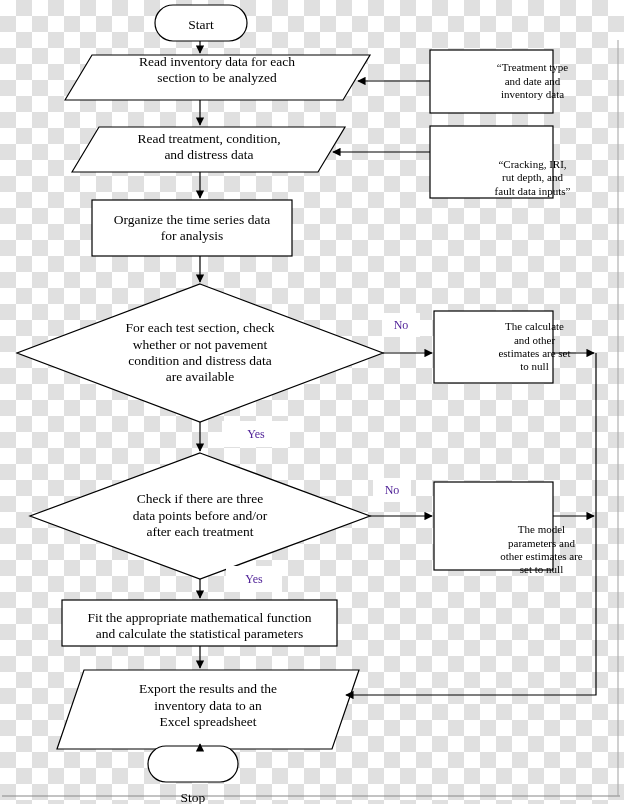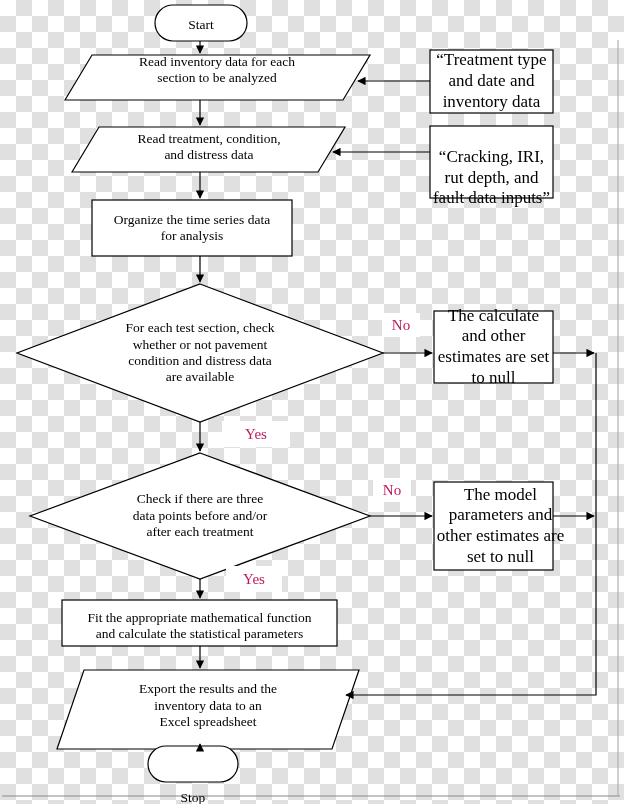--- a/index.html
+++ b/index.html
@@ -36,26 +36,26 @@
     display: flex;
     align-items: center;
     justify-content: center;
     text-align: center;
     color: #000000;
     line-height: 1.22;
     pointer-events: none;
     white-space: pre-line;
   }
   .t15 { font-size: 13.5px; }
-  .t14 { font-size: 17px; }
+  .t14 { font-size: 11px; padding-left: 41px; }
   .edge-label {
     position: absolute;
     background: #ffffff;
-    color: #be185d;
-    font-size: 15px;
+    color: #4c1d95;
+    font-size: 12px;
     display: flex;
     align-items: center;
     justify-content: center;
     text-align: center;
   }
 </style>
 </head>
 <body>
 
 <div id="canvas">
@@ -158,21 +158,21 @@
 inventory data to an
 Excel spreadsheet</div>
 
   <div class="node-label t15" style="left:148px; top:746px; width:90px; height:24px;margin-top:40px;">Stop</div>
 
   <div class="node-label t14" style="left:436px; top:313px; width:115px; height:68px;">The calculate
 and other
 estimates are set
 to null</div>
 
-  <div class="node-label t14" style="left:436px; top:484px; width:129px; height:84px;">The model
+  <div class="node-label t14" style="left:436px; top:508px; width:129px; height:84px;">The model
 parameters and
 other estimates are
 set to  null</div>
 
   <div class="node-label t14" style="left:432px; top:52px; width:119px; height:59px;">“Treatment type
 and date and
 inventory data</div>
 
   <div class="node-label t14" style="left:432px; top:144px; width:119px; height:68px;">“Cracking, IRI,
 rut depth, and

